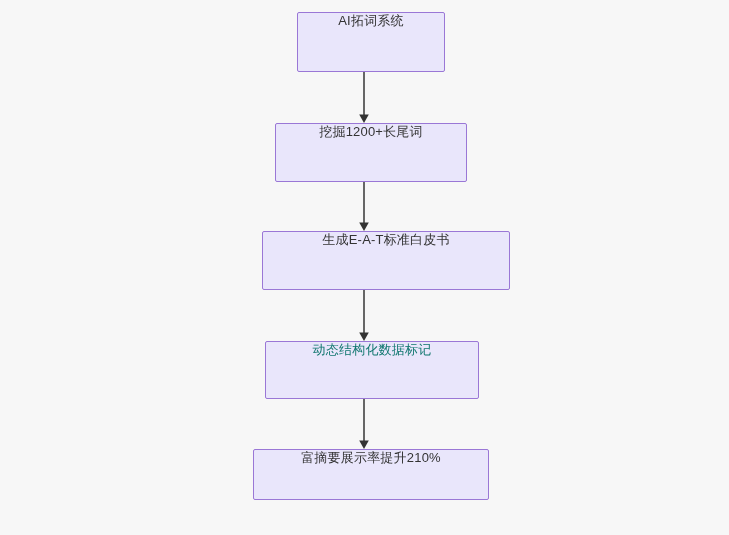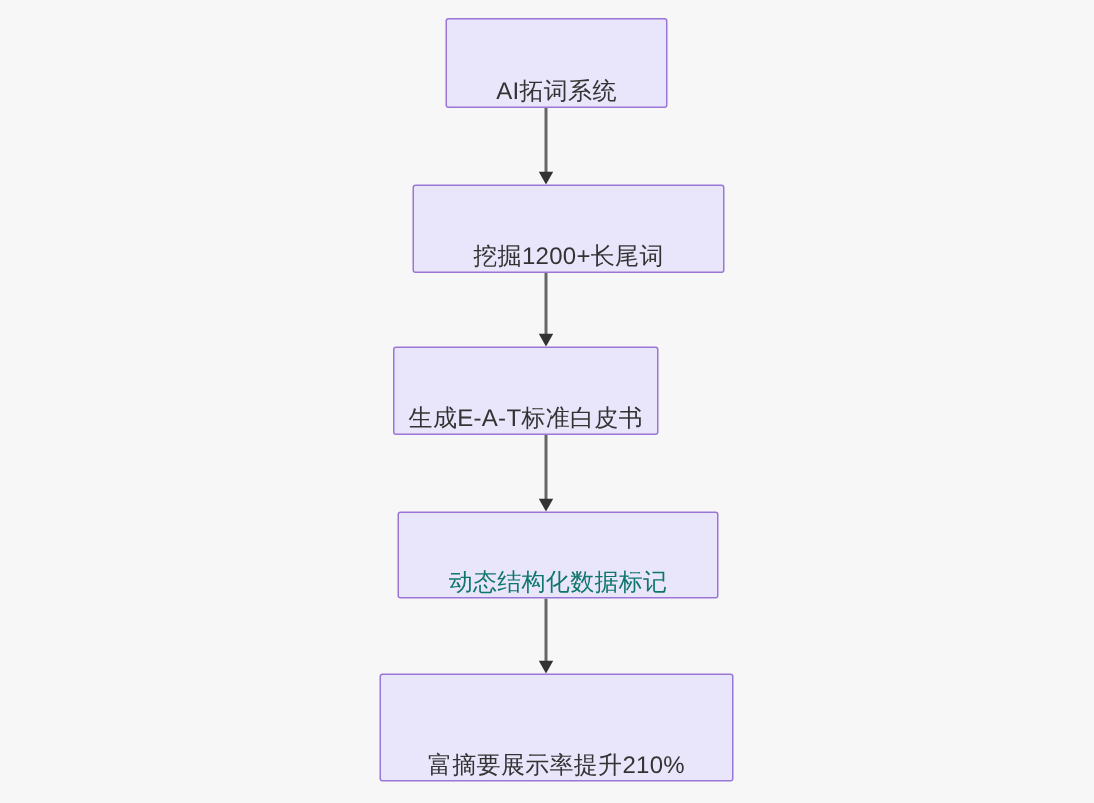--- a/index.html
+++ b/index.html
@@ -20,24 +20,24 @@
     height: 535px;
   }
 
   .flow-node {
     position: absolute;
     box-sizing: border-box;
     background: #e9e6fb;
     border: 1.6px solid #9a77d6;
     border-radius: 2px;
     display: flex;
-    align-items: flex-end;
+    align-items: flex-start;
     justify-content: center;
     color: #333333;
-    font-size: 16px;
+    font-size: 13px;
     line-height: 1.2;
     letter-spacing: 0.2px;
     white-space: nowrap;
     user-select: none;
   }
 
   .flow-node-label {
     display: block;
   }
 
@@ -75,25 +75,25 @@
     </div>
     <div class="flow-edge" style="left: 357px; top: 399px; height: 50px;">
       <svg width="14" height="50" viewBox="0 0 14 50">
         <line x1="7" y1="0" x2="7" y2="43" stroke="#666666" stroke-width="2"></line>
         <polygon points="2.2,41.5 11.8,41.5 7,50" fill="#333333"></polygon>
       </svg>
     </div>
     <div class="flow-node" style="left: 297px; top: 12px; width: 148px; height: 60px; background: rgb(233, 230, 251); border-color: rgb(154, 119, 214); color: rgb(51, 51, 51);">
       <span class="flow-node-label">AI拓词系统</span>
     </div>
-    <div class="flow-node" style="left: 275px; top: 123px; width: 208px; height: 59px; background: rgb(233, 230, 251); border-color: rgb(154, 119, 214); color: rgb(51, 51, 51);">
+    <div class="flow-node" style="left: 275px; top: 123px; width: 192px; height: 59px; background: rgb(233, 230, 251); border-color: rgb(154, 119, 214); color: rgb(51, 51, 51);">
       <span class="flow-node-label">挖掘1200+长尾词</span>
     </div>
-    <div class="flow-node" style="left: 262px; top: 231px; width: 177px; height: 59px; background: rgb(233, 230, 251); border-color: rgb(154, 119, 214); color: rgb(51, 51, 51);">
+    <div class="flow-node" style="left: 262px; top: 231px; width: 248px; height: 59px; background: rgb(233, 230, 251); border-color: rgb(154, 119, 214); color: rgb(51, 51, 51);">
       <span class="flow-node-label">生成E-A-T标准白皮书</span>
     </div>
     <div class="flow-node" style="left: 265px; top: 341px; width: 214px; height: 58px; background: rgb(233, 230, 251); border-color: rgb(154, 119, 214); color: #0f766e;">
       <span class="flow-node-label">动态结构化数据标记</span>
     </div>
-    <div class="flow-node" style="left: 253px; top: 449px; width: 236px; height: 72px; background: rgb(233, 230, 251); border-color: rgb(154, 119, 214); color: rgb(51, 51, 51);">
+    <div class="flow-node" style="left: 253px; top: 449px; width: 236px; height: 51px; background: rgb(233, 230, 251); border-color: rgb(154, 119, 214); color: rgb(51, 51, 51);">
       <span class="flow-node-label">富摘要展示率提升210%</span>
     </div>
   </div>
 
 </body></html>

